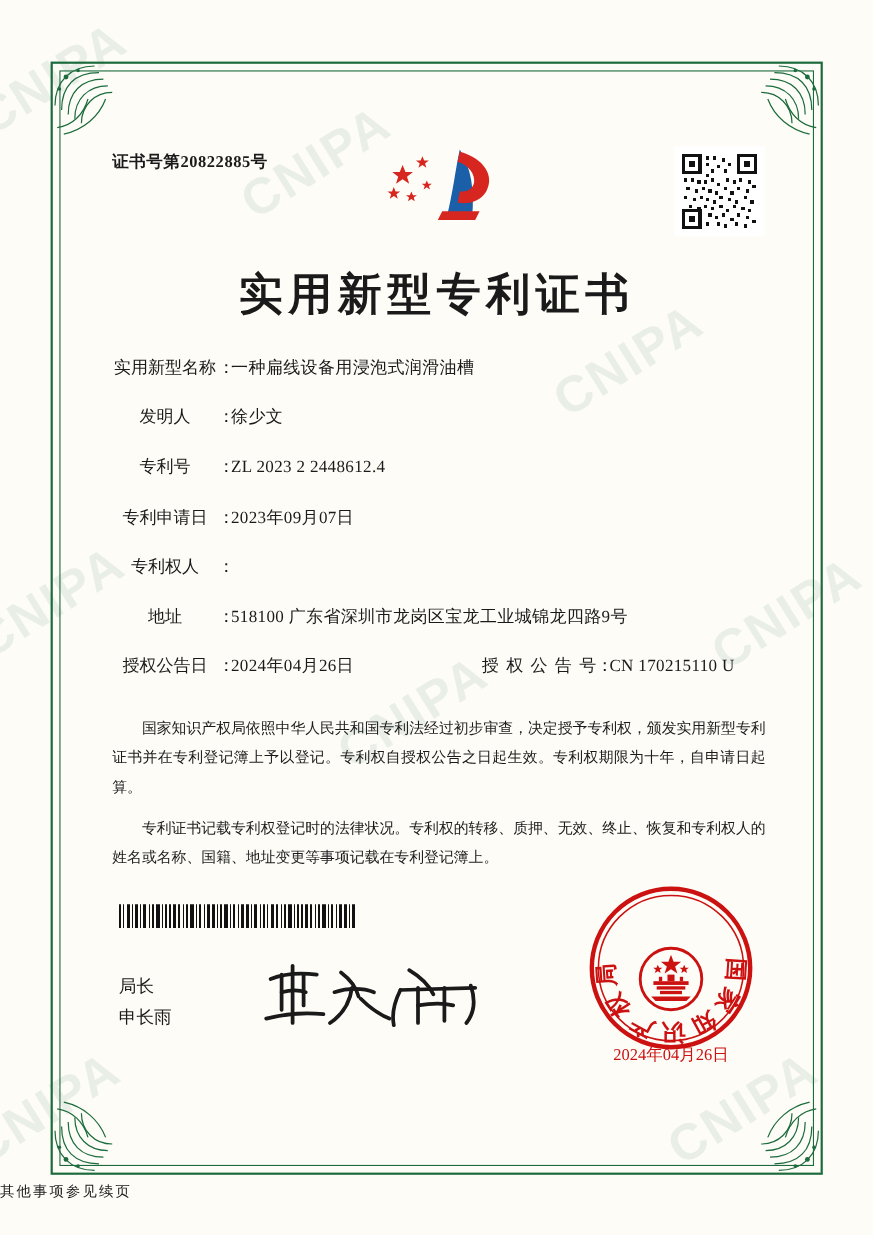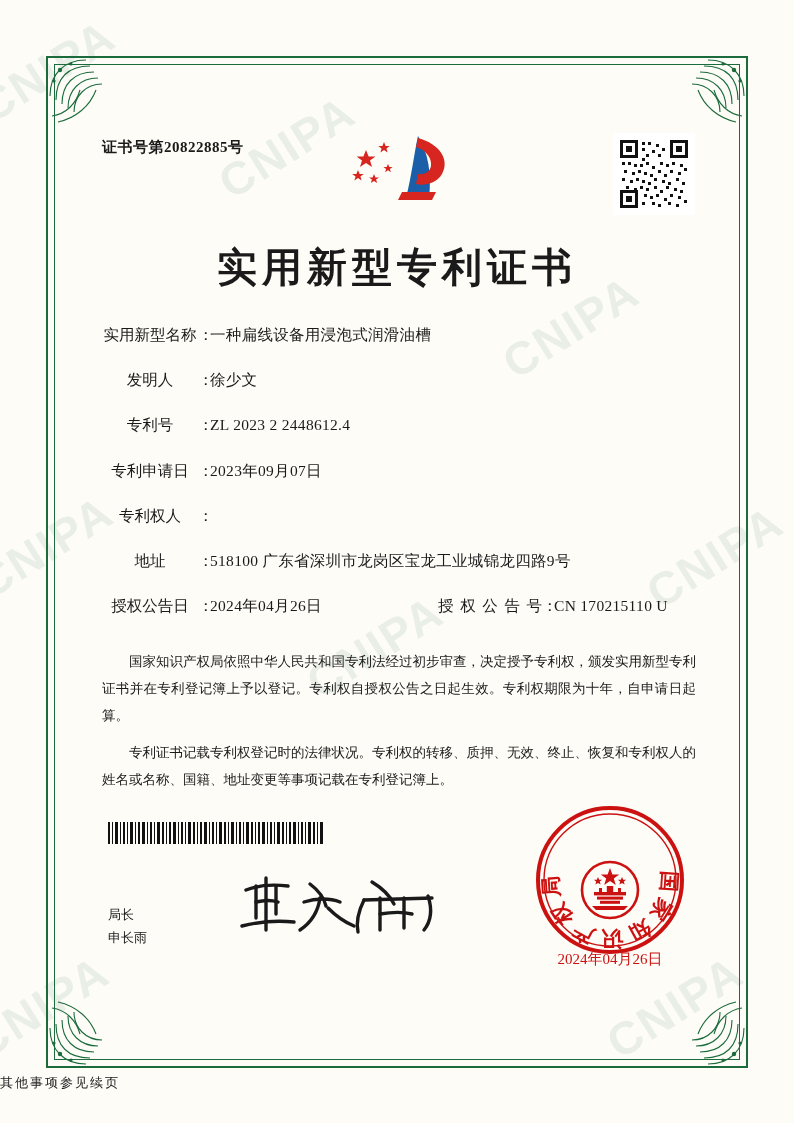--- a/index.html
+++ b/index.html
@@ -170,22 +170,22 @@
     position: absolute;
     left: 62px;
     top: 766px;
     height: 22px;
     width: 218px;
   }
 
   .signature-block {
     position: absolute;
     left: 62px;
-    top: 848px;
-    font-size: 13px;
+    top: 828px;
+    font-size: 16px;
     line-height: 1.75;
   }
 
   .handwriting {
     position: absolute;
     left: 186px;
     top: 812px;
     width: 230px;
     height: 70px;
   }

